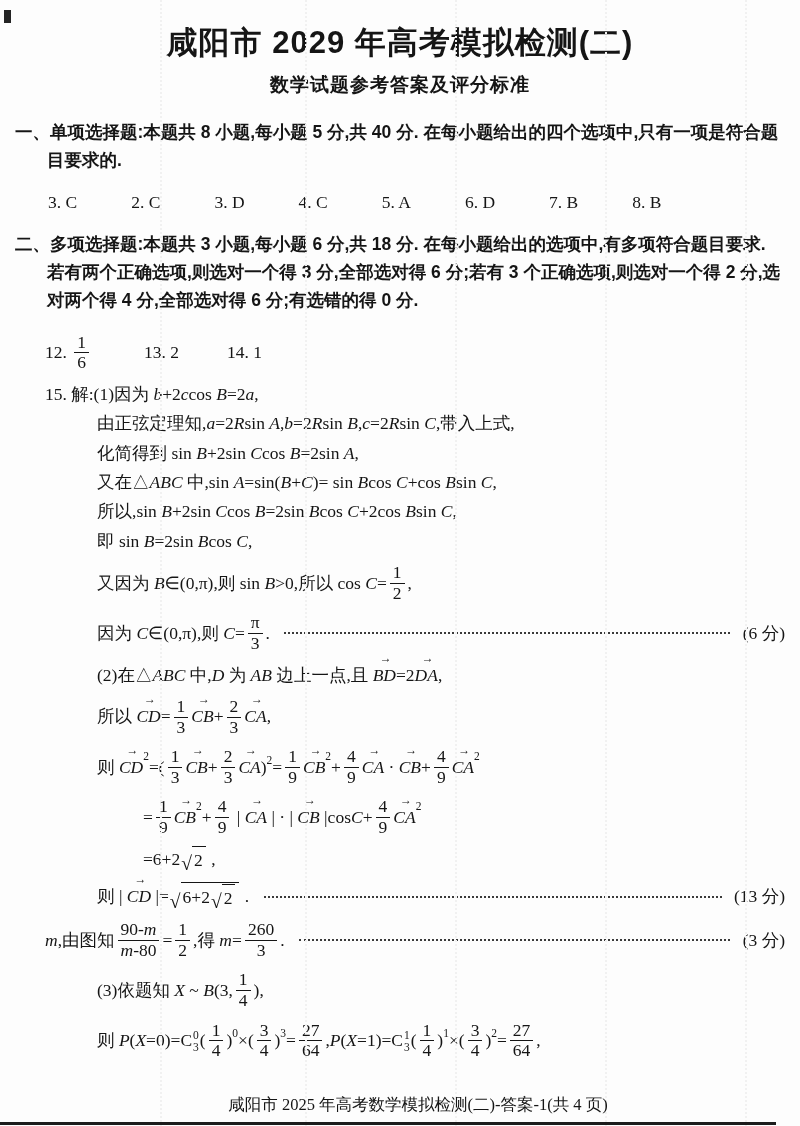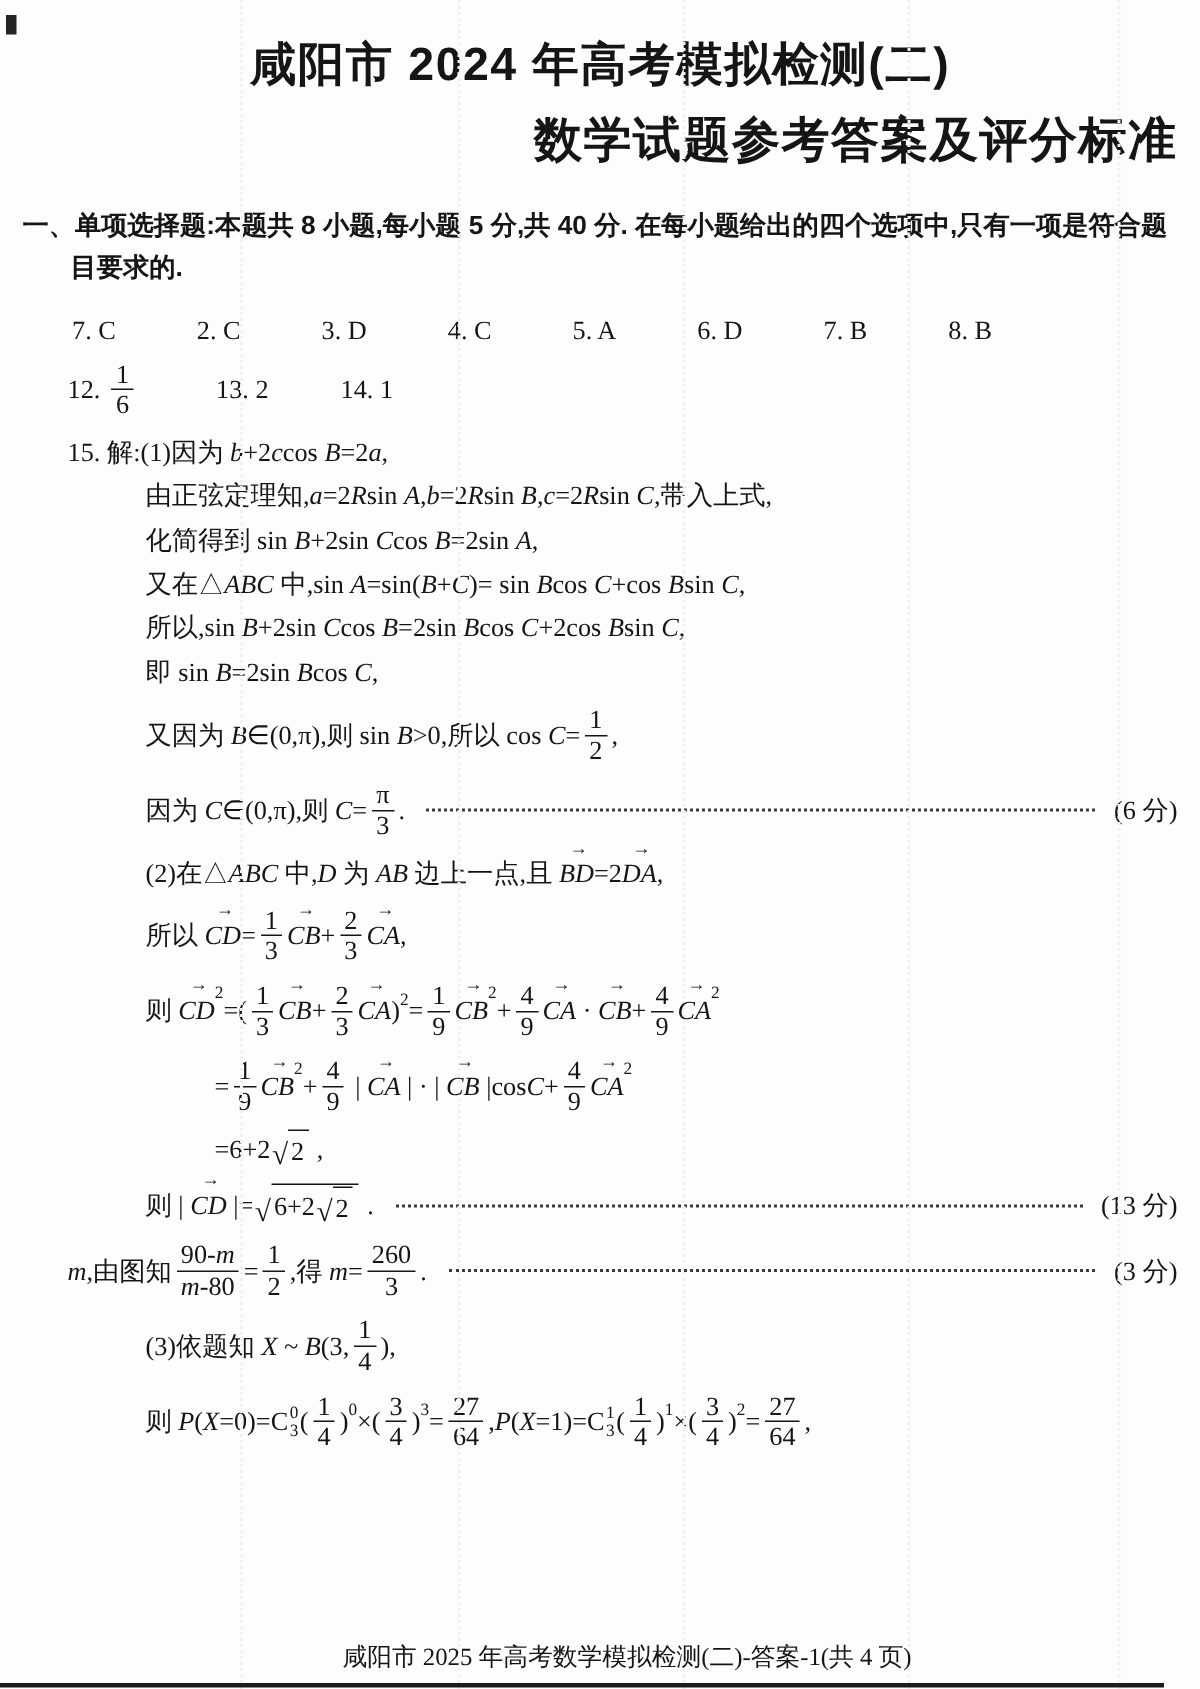--- a/index.html
+++ b/index.html
@@ -5,22 +5,22 @@
   html,body{margin:0;padding:0;background:#e8e8e8;}
   .page{position:relative;width:800px;height:1126px;margin:0 auto;background:#fdfdfd;overflow:hidden;
         font-family:"Liberation Serif",serif;color:#151515;font-size:17px;}
   .content{padding:12px 15px 0 15px;}
   .artifact-col{position:absolute;top:0;bottom:0;width:0;border-left:2px dotted #f1f1f1;}
   .corner-mark{position:absolute;left:4px;top:10px;width:7px;height:13px;background:#242424;}
   .bottom-bar{position:absolute;left:0;bottom:1px;width:776px;height:3px;background:#1c1c1c;}
 
   h1.title{text-align:center;font-family:"Liberation Sans",sans-serif;font-weight:900;
            font-size:31px;margin:10px 0 8px;letter-spacing:1px;}
-  h2.subtitle{text-align:right;font-family:Liberation Sans, sans-serif;font-weight:900;
-           font-size:32px;margin:0 0 20px;letter-spacing:1px;}
+  h2.subtitle{text-align:center;font-family:Liberation Sans, sans-serif;font-weight:900;
+           font-size:19px;margin:0 0 20px;letter-spacing:1px;}
 
   .sec-head{font-family:"Liberation Sans",sans-serif;font-weight:700;font-size:17.5px;
             line-height:1.62;margin:17px 0;padding-left:32px;text-indent:-32px;}
 
   .ans-row{display:flex;padding-left:33px;margin:4px 0 8px;font-size:17.5px;}
   .ans-row .ans{white-space:pre;}
   .gap-lg .ans{margin-right:54px;}
   .gap-md .ans{margin-right:38px;}
 
   .math-line{display:flex;align-items:center;font-size:17.5px;margin:4px 0;line-height:1.45;}
@@ -57,35 +57,36 @@
 
 <div class="page">
   <div class="artifact-col" style="left:160px"></div>
   <div class="artifact-col" style="left:305px"></div>
   <div class="artifact-col" style="left:455px"></div>
   <div class="artifact-col" style="left:605px"></div>
   <div class="artifact-col" style="left:745px"></div>
   <div class="corner-mark"></div>
 
   <div class="content">
-    <h1 class="title">咸阳市 2024 年高考模拟检测(二)</h1>
+    <h1 class="title">咸阳市 2029 年高考模拟检测(二)</h1>
     <h2 class="subtitle">数学试题参考答案及评分标准</h2>
 
     <p class="sec-head">一、单项选择题:本题共 8 小题,每小题 5 分,共 40 分. 在每小题给出的四个选项中,只有一项是符合题目要求的.</p>
     <div class="ans-row gap-lg">
-      <span class="ans">7. C</span>
+      <span class="ans">3. C</span>
       <span class="ans">2. C</span>
       <span class="ans">3. D</span>
       <span class="ans">4. C</span>
       <span class="ans">5. A</span>
       <span class="ans">6. D</span>
       <span class="ans">7. B</span>
       <span class="ans">8. B</span>
     </div>
 
+    <p class="sec-head">二、多项选择题:本题共 3 小题,每小题 6 分,共 18 分. 在每小题给出的选项中,有多项符合题目要求. 若有两个正确选项,则选对一个得 3 分,全部选对得 6 分;若有 3 个正确选项,则选对一个得 2 分,选对两个得 4 分,全部选对得 6 分;有选错的得 0 分.</p>
 
     <div class="math-line in1 tall">
         <span class="mt">12. </span>
         <span class="frac">
           <span class="fnum">
             <span class="mt">1</span>
           </span>
           <span class="fden">
             <span class="mt">6</span>
           </span>

